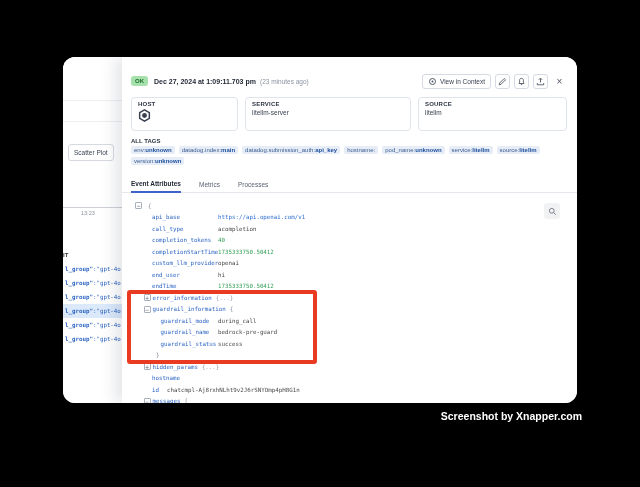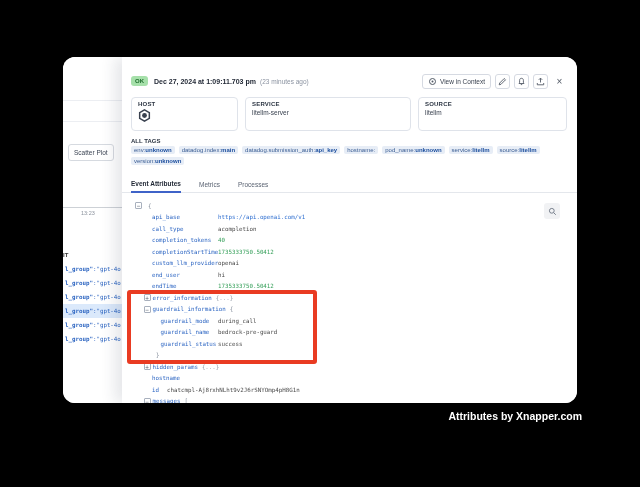--- a/index.html
+++ b/index.html
@@ -291,15 +291,15 @@
               <path d="M5.6 5.6 L7.8 7.8" stroke="#7a828e" stroke-width="1"></path>
             </svg>
         </span>
       </div>
 
     </div>
   </div>
 
   <div class="highlight-rect"></div>
 
-  <div class="watermark">Attributes by Xnapper.com</div>
+  <div class="watermark">Screenshot by Xnapper.com</div>
 
 </div>
 
 </body></html>

